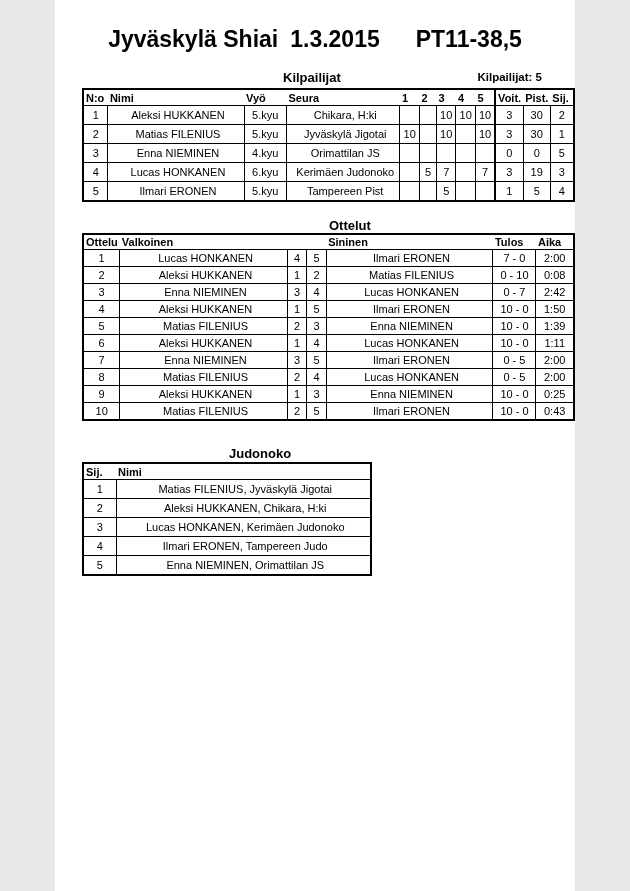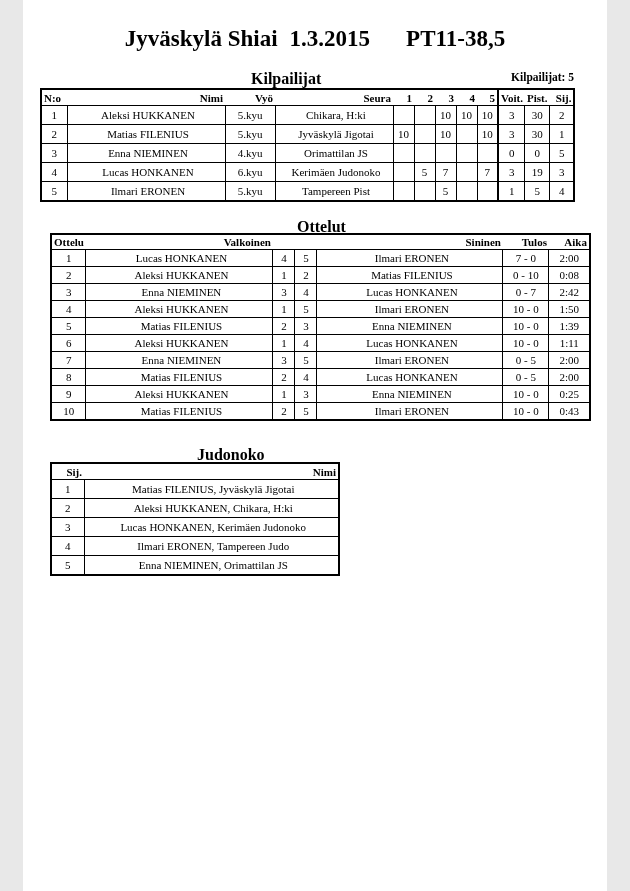--- a/index.html
+++ b/index.html
@@ -1,52 +1,52 @@
 <!DOCTYPE html>
 <html><head>
 <meta charset="utf-8">
 <style>
   html,body{margin:0;padding:0;background:#e8e8e8;}
   .page{
-    position:relative;width:584px;height:891px;background:#ffffff;
-    font-family:Liberation Serif, serif;color:#000;overflow:hidden;
+    position:relative;width:520px;height:891px;background:#ffffff;
+    font-family:Liberation Sans, sans-serif;color:#000;overflow:hidden;
     margin:0 auto;
   }
   .title{
     position:absolute;top:26px;left:0;width:100%;text-align:center;
     font-size:23px;font-weight:bold;white-space:nowrap;
   }
   .title .gap1{margin-left:12px;}
   .title .gap2{margin-left:36px;}
   .count{
     position:absolute;top:71px;right:33px;font-size:11.5px;font-weight:bold;
   }
-  .sec-label{position:absolute;font-size:16px;font-weight:bold;white-space:nowrap;}
+  .sec-label{position:absolute;font-size:13px;font-weight:bold;white-space:nowrap;}
   #label-competitors{top:70px;left:228px;}
   #label-matches{top:218px;left:274px;text-align:center;}
   #label-results{top:446px;left:174px;}
 
   table{
     position:absolute;border-collapse:collapse;table-layout:fixed;
     background:#fff;border:2px solid #000;
   }
   th{
     font-weight:bold;font-size:11px;padding:0 2px;border:none;
     border-bottom:1px solid #000;white-space:nowrap;overflow:hidden;
-    text-align:right;vertical-align:middle;
+    text-align:left;vertical-align:middle;
   }
   td{
     font-size:11px;padding:0 2px;border:1px solid #000;
     white-space:nowrap;overflow:hidden;text-align:center;vertical-align:middle;
   }
   .name{text-align:center;padding-left:6px;}
   .hl{text-align:left;padding-left:2px;}
   .voit{border-left:2px solid #000 !important;}
 
-  #tbl-competitors{top:88px;left:17px;border-radius:17px;}
+  #tbl-competitors{top:88px;left:27px;border-radius:17px;}
   #tbl-competitors th{height:15px;}
   #tbl-competitors td{height:18px;}
 
   #tbl-matches{top:233px;left:27px;}
   #tbl-matches th{height:14px;}
   #tbl-matches td{height:16px;}
 
   #tbl-results{top:462px;left:27px;}
   #tbl-results th{height:15px;}
   #tbl-results td{height:18px;}

